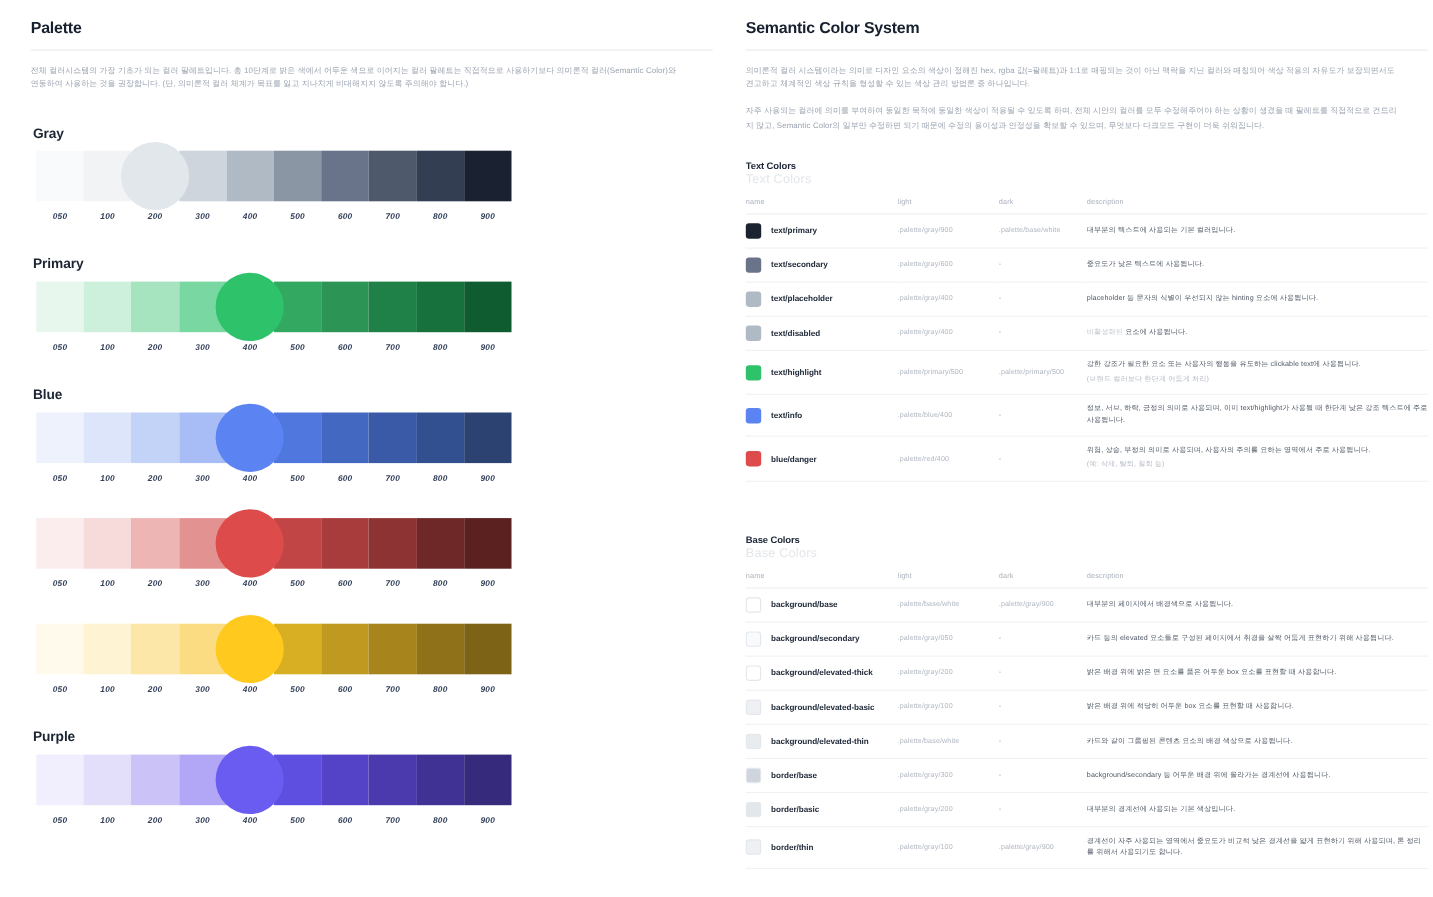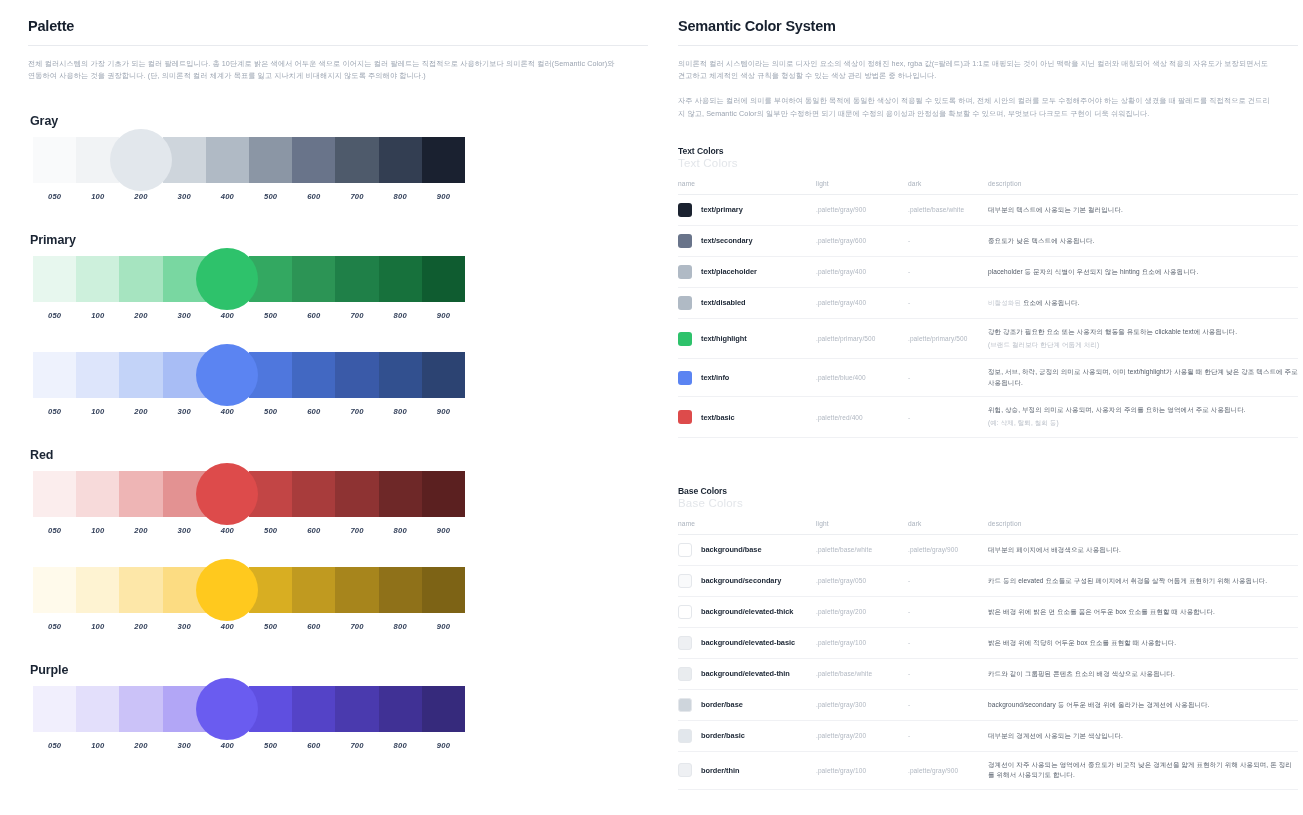--- a/index.html
+++ b/index.html
@@ -148,20 +148,21 @@
               <div class="tick">400</div>
               <div class="tick">500</div>
               <div class="tick">600</div>
               <div class="tick">700</div>
               <div class="tick">800</div>
               <div class="tick">900</div>
             </div>
           </div>
         </div>
         <div class="pal-group">
+          <div class="pal-name">Blue</div>
           <div class="pal-wrap">
             <div class="swatch-row">
               <div class="swatch" style="background: rgb(238, 242, 253);"></div>
               <div class="swatch" style="background: rgb(221, 229, 251);"></div>
               <div class="swatch" style="background: rgb(195, 211, 248);"></div>
               <div class="swatch" style="background: rgb(168, 189, 245);"></div>
               <div class="swatch" style="background: rgb(91, 132, 242); visibility: hidden;"></div>
               <div class="swatch" style="background: rgb(79, 119, 221);"></div>
               <div class="swatch" style="background: rgb(66, 104, 194);"></div>
               <div class="swatch" style="background: rgb(58, 90, 168);"></div>
@@ -177,21 +178,20 @@
               <div class="tick">400</div>
               <div class="tick">500</div>
               <div class="tick">600</div>
               <div class="tick">700</div>
               <div class="tick">800</div>
               <div class="tick">900</div>
             </div>
           </div>
         </div>
         <div class="pal-group">
-          <div class="pal-name">Red</div>
           <div class="pal-wrap">
             <div class="swatch-row">
               <div class="swatch" style="background: rgb(251, 237, 237);"></div>
               <div class="swatch" style="background: rgb(247, 218, 218);"></div>
               <div class="swatch" style="background: rgb(238, 181, 181);"></div>
               <div class="swatch" style="background: rgb(227, 146, 146);"></div>
               <div class="swatch" style="background: rgb(221, 75, 75); visibility: hidden;"></div>
               <div class="swatch" style="background: rgb(194, 69, 69);"></div>
               <div class="swatch" style="background: rgb(168, 60, 60);"></div>
               <div class="swatch" style="background: rgb(142, 51, 51);"></div>
@@ -369,21 +369,21 @@
                 <td class="c-light"><span class="tok">.palette/blue/400</span></td>
                 <td class="c-dark"><span class="tok">-</span></td>
                 <td class="c-desc">
                   <div class="desc"><span>정보, 서브, 하락, 긍정의 의미로 사용되며, 이미 text/highlight가 사용될 때 한단계 낮은 강조 텍스트에 주로 사용됩니다.</span></div>
                 </td>
               </tr>
               <tr>
                 <td class="c-name">
                   <div class="name-cell">
                     <span class="chip" style="background: rgb(221, 75, 75);"></span>
-                    <span class="name-txt">text/basic</span>
+                    <span class="name-txt">blue/danger</span>
                   </div>
                 </td>
                 <td class="c-light"><span class="tok">.palette/red/400</span></td>
                 <td class="c-dark"><span class="tok">-</span></td>
                 <td class="c-desc">
                   <div class="desc"><span>위험, 상승, 부정의 의미로 사용되며, 사용자의 주의를 요하는 영역에서 주로 사용됩니다.</span><span class="sub">(예: 삭제, 탈퇴, 철회 등)</span></div>
                 </td>
               </tr>
             </tbody>
           </table>

